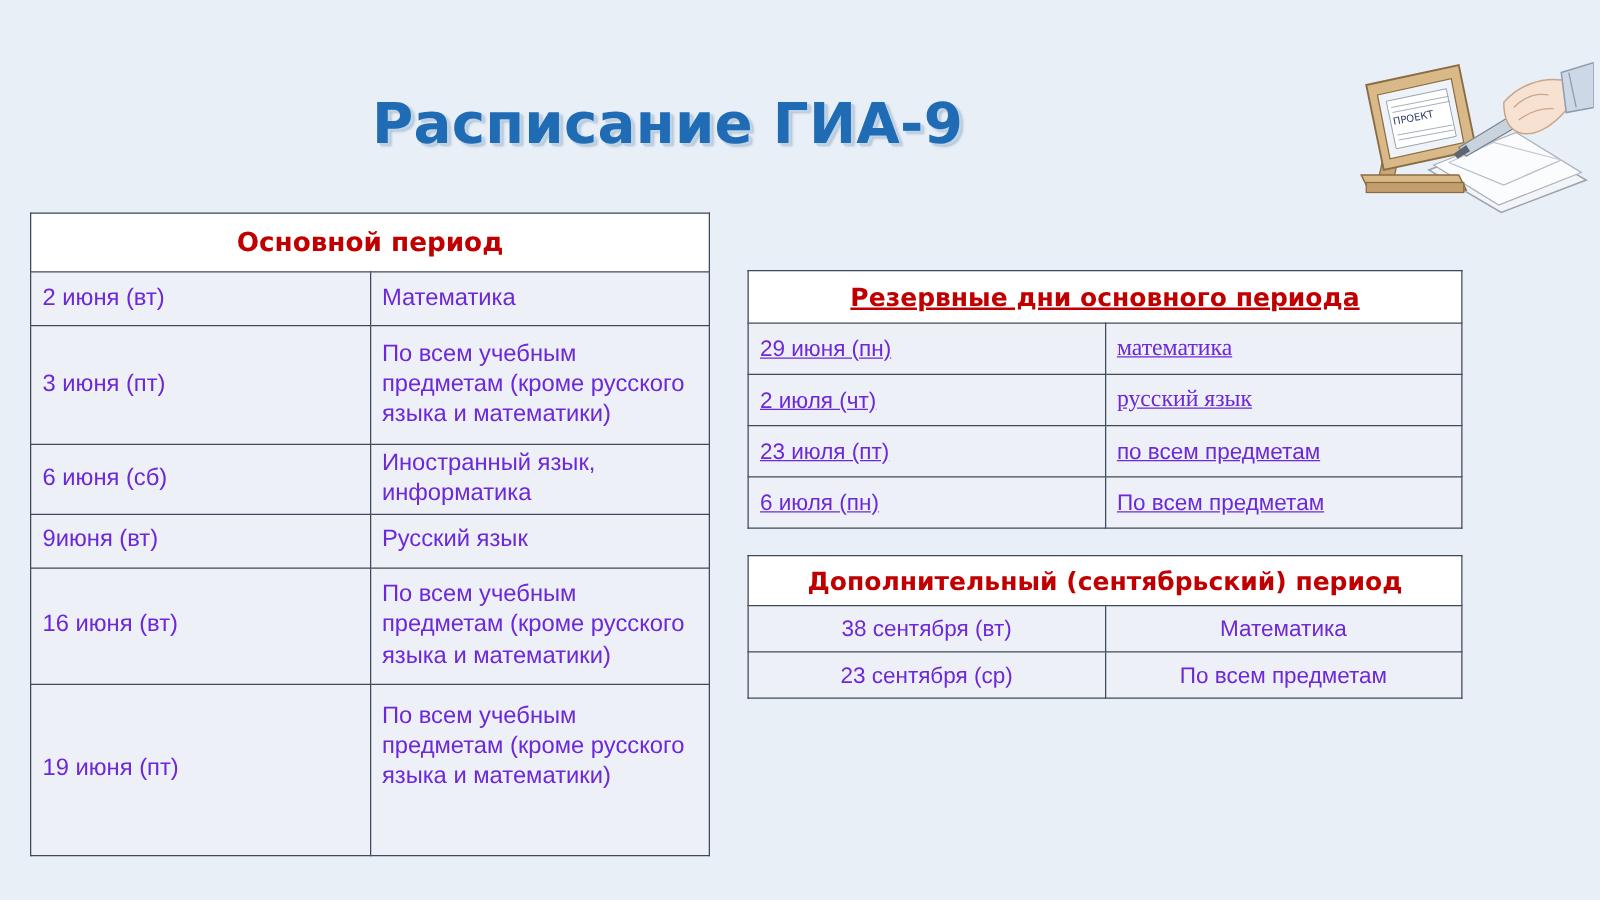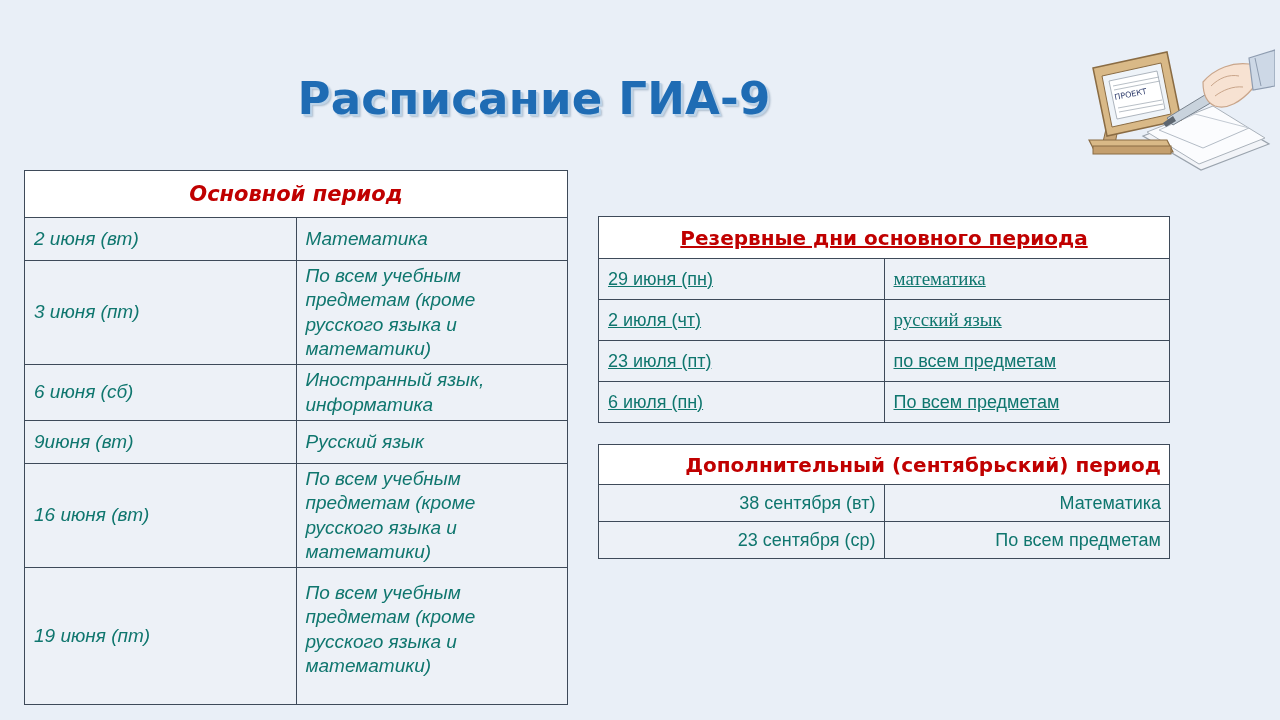--- a/index.html
+++ b/index.html
@@ -38,21 +38,21 @@
     border-collapse: collapse;
     table-layout: fixed;
     background: #edf1f7;
   }
   .sched-table td,
   .sched-table th {
     border: 1.5px solid #3e4a59;
     padding: 0;
     vertical-align: middle;
     background: #edf1f7;
-    color: #0f766e;
+    color: #6d28d9;
     font-weight: normal;
   }
   .tbl-head td {
     background: #ffffff;
     color: #c00000;
     font-weight: bold;
     text-align: center;
     font-family: "DejaVu Sans", sans-serif;
   }
 
@@ -64,21 +64,20 @@
   }
   #table-main .col-date { width: 163px; }
   #table-main .tbl-head td {
     height: 40px;
     font-size: 21px;
   }
   #table-main td {
     font-size: 19px;
     padding: 3px 9px;
     line-height: 1.28;
-    font-style: italic;
   }
   #table-main .r1 td { height: 36px; }
   #table-main .r2 td { height: 88px; }
   #table-main .r3 td { height: 36px; }
   #table-main .r4 td { height: 36px; }
   #table-main .r5 td { height: 86px; }
   #table-main .r6 td { height: 120px; vertical-align: top; padding-top: 13px; }
   #table-main .r6 td.col-date { vertical-align: middle; padding-top: 3px; }
 
   
@@ -112,21 +111,21 @@
   }
   #table-extra .col-date { width: 310px; }
   #table-extra .tbl-head td {
     height: 35px;
     font-size: 20px;
   }
   #table-extra td {
     font-size: 18px;
     padding: 2px 8px;
     height: 32px;
-    text-align: right;
+    text-align: center;
   }
 
   
   #illustration {
     position: absolute;
     left: 1063px;
     top: 24px;
     width: 212px;
     height: 150px;
   }

